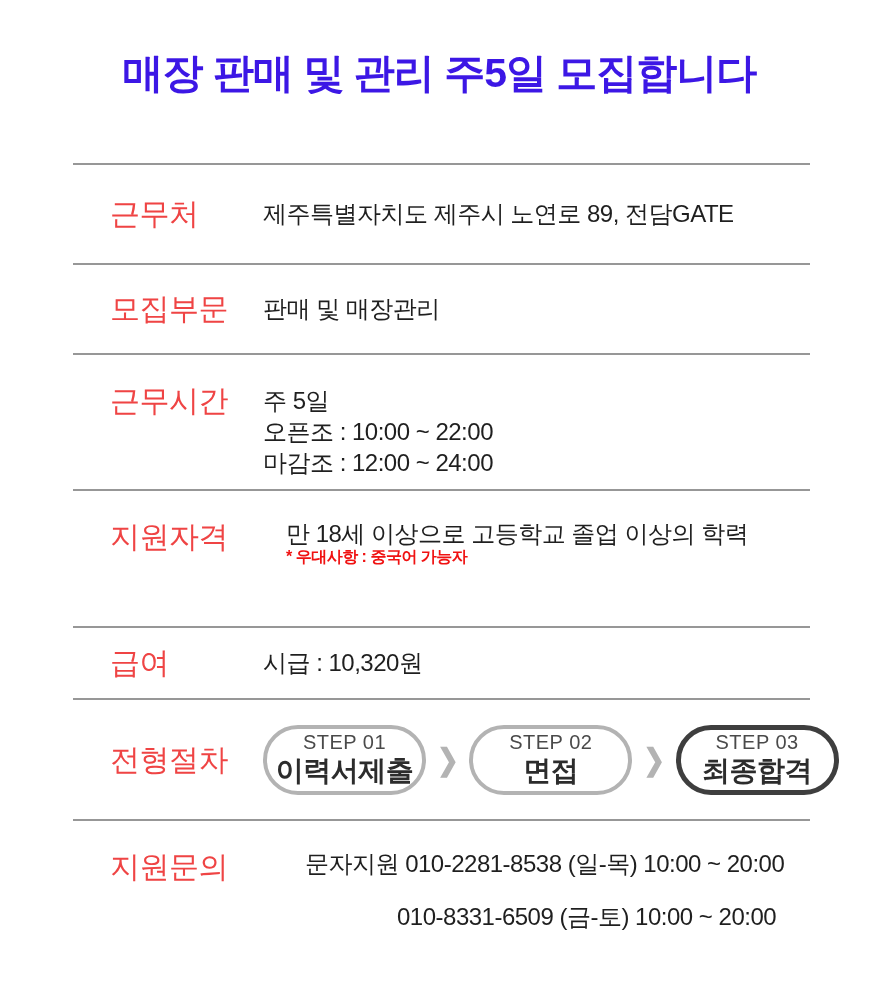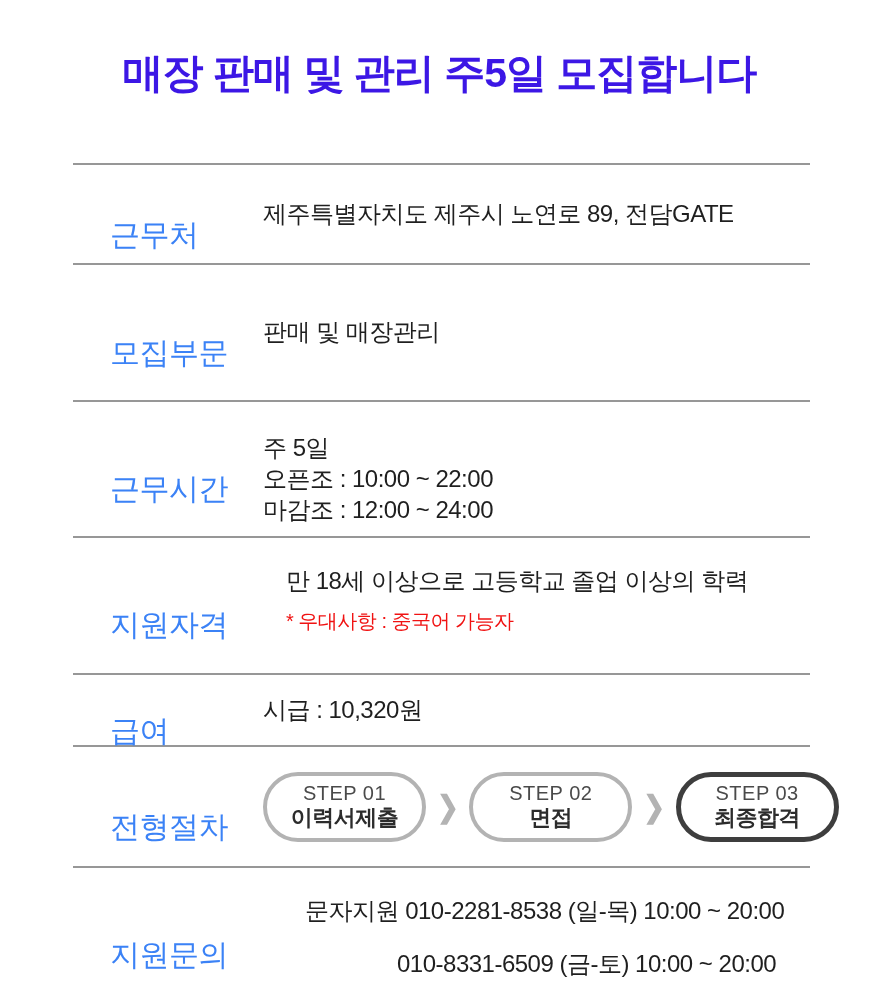--- a/index.html
+++ b/index.html
@@ -29,72 +29,71 @@
     width: 737px;
   }
   .row {
     display: flex;
     border-top: 2px solid #979797;
     box-sizing: border-box;
   }
   .row.center { align-items: center; }
   .row.top { align-items: flex-start; padding-top: 30px; }
   .r1 { height: 100px; }
-  .r2 { height: 137px; }
+  .r2 { height: 90px; }
   .r3 { height: 136px; }
   .r4 { height: 137px; gap: 23px; }
   .r5 { height: 72px; }
   .r6 { height: 121px; }
   .r7 { height: 139px; gap: 42px; }
   .label {
     width: 190px;
     flex-shrink: 0;
     box-sizing: border-box;
     padding-left: 37px;
     font-size: 30px;
     font-weight: 500;
     letter-spacing: -0.5px;
-    color: #3b82f6;
+    color: #ef4444;
     line-height: 1.05;
-    margin-top: 41px;
   }
   .content {
     flex: 1;
     font-size: 24px;
     font-weight: 500;
     color: #1f1f1f;
     letter-spacing: -0.5px;
     line-height: 1.1;
   }
   .content .multiline { line-height: 31px; }
   .highlight {
-    margin-top: 16px;
-    font-size: 20px;
-    font-weight: normal;
+    margin-top: 1px;
+    font-size: 16px;
+    font-weight: bold;
     color: #f01212;
     letter-spacing: -0.5px;
   }
   .contact-line2 { margin: 27px 0 16px 92px; }
   
   .steps { display: flex; align-items: center; }
   .pill {
     width: 155px;
     height: 62px;
     border: 4px solid #b3b3b3;
     border-radius: 38px;
     background: #ffffff;
     display: flex;
     flex-direction: column;
     justify-content: center;
     align-items: center;
     flex-shrink: 0;
   }
   .pill.final { border: 5px solid #3e3e3e; width: 153px; height: 60px; }
   .step-no { font-size: 20px; color: #4a4a4a; letter-spacing: 0.5px; line-height: 1.1; }
-  .step-name { font-size: 22px; font-weight: 600; color: #2c2c2c; letter-spacing: -0.5px; line-height: 1.2; margin-top: 1px; }
+  .step-name { font-size: 28px; font-weight: 600; color: #2c2c2c; letter-spacing: -0.5px; line-height: 1.2; margin-top: 1px; }
   .sep {
     font-size: 26px;
     font-weight: bold;
     color: #b3b3b3;
     margin: 0 11px;
     line-height: 1;
     transform: scaleY(1.15);
   }
 </style>
 </head>

